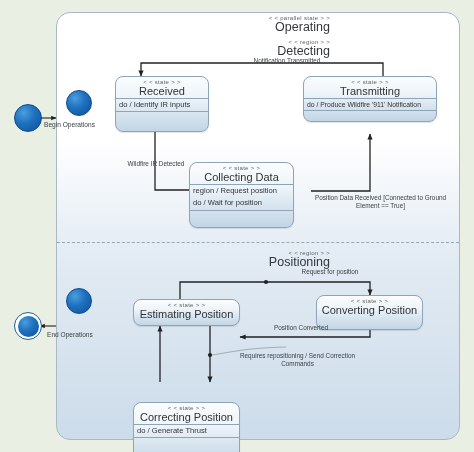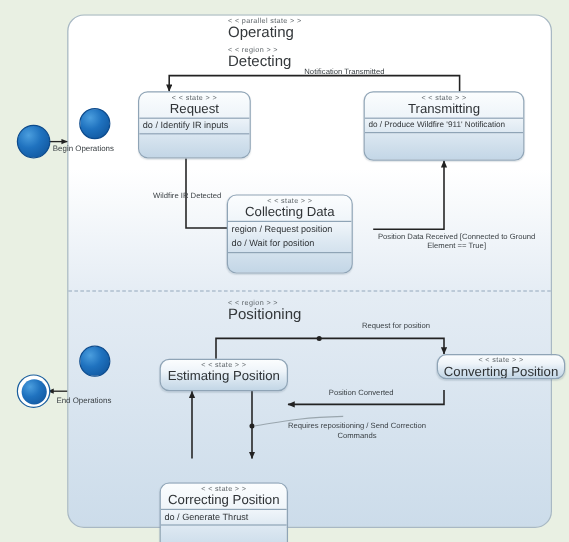--- a/index.html
+++ b/index.html
@@ -40,21 +40,21 @@
     position: absolute;
     left: 57px;
     top: 242px;
     width: 402px;
     border-top: 1px dashed #93a7bb;
   }
 
   
   .title-block {
     position: absolute;
-    text-align: left;
+    text-align: right;
     color: #44484b;
     line-height: 1.05;
   }
   .stereo {
     font-size: 6px;
     letter-spacing: 0.3px;
     color: #5d6468;
     white-space: nowrap;
   }
   .title-name {
@@ -208,28 +208,28 @@
       <circle cx="266" cy="282" r="2.1"></circle>
       <circle cx="210" cy="355" r="2.1"></circle>
     </g>
 
     <path d="M212,355 C232,352 246,348 286,347" stroke="#9aa6ae" stroke-width="0.9" fill="none"></path>
   </svg>
 
   <div class="state" style="left:115px; top:76px; width:94px; height:56px;">
     <div class="hdr">
       <div class="stereo">&lt; &lt; state &gt; &gt;</div>
-      <div class="sname">Request</div>
+      <div class="sname">Received</div>
     </div>
     <div class="sep"></div>
     <div class="act">do / Identify IR inputs</div>
     <div class="tail"></div>
   </div>
 
-  <div class="state" style="left:303px; top:76px; width:134px; height:58px;">
+  <div class="state" style="left:303px; top:76px; width:134px; height:46px;">
     <div class="hdr">
       <div class="stereo">&lt; &lt; state &gt; &gt;</div>
       <div class="sname">Transmitting</div>
     </div>
     <div class="sep"></div>
     <div class="act" style="font-size:6.8px;">do / Produce Wildfire '911' Notification</div>
     <div class="tail"></div>
   </div>
 
   <div class="state" style="left:189px; top:162px; width:105px; height:66px;">
@@ -243,21 +243,21 @@
     <div class="tail"></div>
   </div>
 
   <div class="state simple" style="left:133px; top:299px; width:107px; height:27px;">
     <div class="hdr" style="padding-top:2px;">
       <div class="stereo">&lt; &lt; state &gt; &gt;</div>
       <div class="sname">Estimating Position</div>
     </div>
   </div>
 
-  <div class="state simple" style="left:316px; top:295px; width:107px; height:21px;margin-left:48px;">
+  <div class="state simple" style="left:316px; top:295px; width:107px; height:35px;">
     <div class="hdr" style="padding-top:2px;">
       <div class="stereo">&lt; &lt; state &gt; &gt;</div>
       <div class="sname">Converting Position</div>
     </div>
   </div>
 
   <div class="state" style="left:133px; top:402px; width:107px; height:63px;">
     <div class="hdr">
       <div class="stereo">&lt; &lt; state &gt; &gt;</div>
       <div class="sname">Correcting Position</div>

